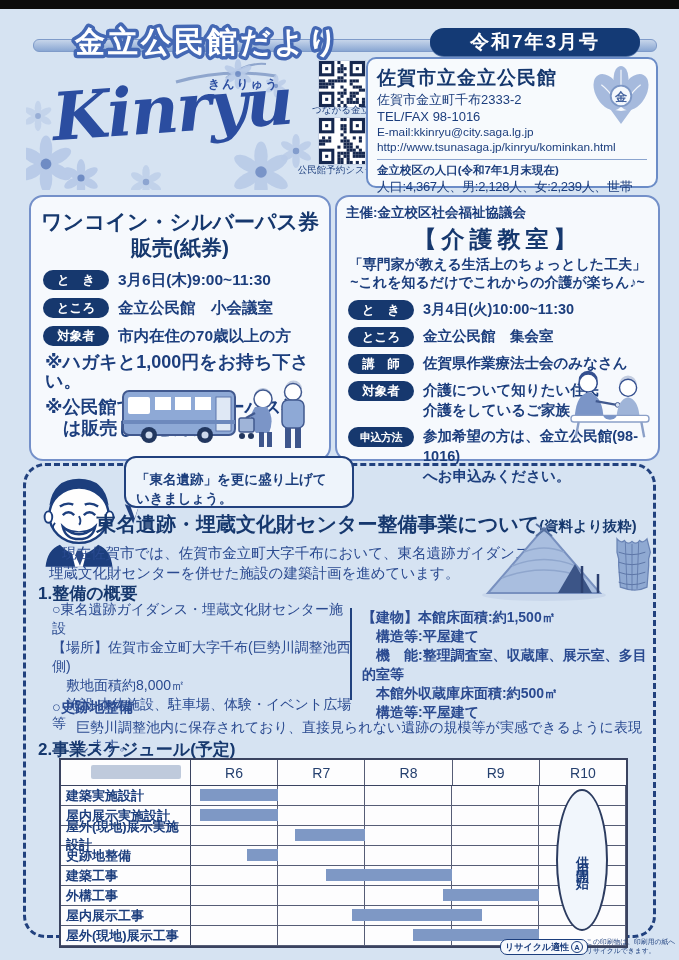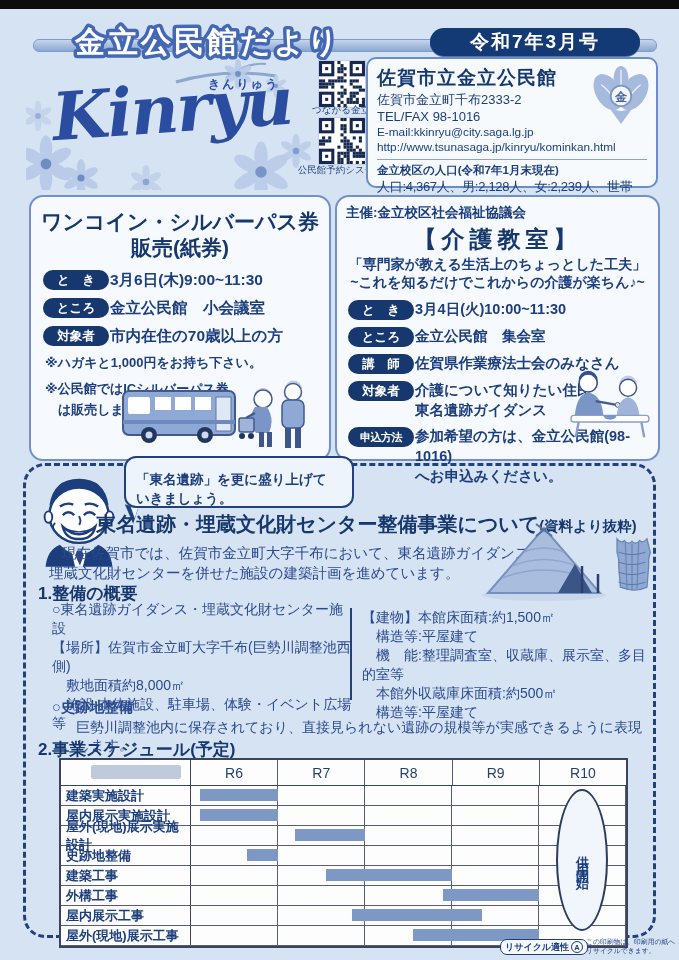--- a/index.html
+++ b/index.html
@@ -43,24 +43,24 @@
   .population-stats{font-size:13px;color:#1c3e7d;letter-spacing:-0.3px;}
   .emblem{position:absolute;right:6px;top:5px;width:58px;height:62px;}
 
   
   .event-box{background:#f6f9fd;border:2.5px solid #7490c9;border-radius:14px;box-sizing:border-box;}
   .silver-box{left:29px;top:195px;width:302px;height:266px;padding:8px 10px;}
   .kaigo-box{left:335px;top:195px;width:325px;height:266px;padding:7px 9px;}
   .box-title{font-size:21px;font-weight:bold;text-align:center;color:#16386e;line-height:26px;margin-top:4px;}
   .info-row{display:flex;align-items:flex-start;margin:7px 0 0 2px;}
   .pill{flex-shrink:0;width:66px;height:20px;background:#16386e;border-radius:11px;color:#fff;
-    font-size:12.5px;font-weight:bold;display:flex;align-items:center;justify-content:center;margin-right:1px;margin-top:1px;}
+    font-size:12.5px;font-weight:bold;display:flex;align-items:center;justify-content:center;margin-right:9px;margin-top:1px;}
   .pill.small{font-size:11px;letter-spacing:-0.5px;}
   .row-value{font-size:15.5px;font-weight:bold;color:#1c3e7d;line-height:21px;}
-  .note-line{font-size:13px;font-weight:bold;color:#1c3e7d;margin:7px 0 0 4px;line-height:19px;}
+  .note-line{font-size:18px;font-weight:bold;color:#1c3e7d;margin:7px 0 0 4px;line-height:19px;}
   .bus-illo{position:absolute;right:8px;bottom:6px;width:200px;height:80px;}
 
   .organizer-line{font-size:13.5px;font-weight:bold;color:#1c3e7d;}
   .kaigo-title{font-size:23px;font-weight:bold;text-align:center;color:#16386e;letter-spacing:5px;margin-top:2px;}
   .kaigo-sub{font-size:14px;font-weight:bold;text-align:center;color:#1c3e7d;line-height:18px;}
   .kaigo-rows .info-row{margin-top:6px;}
   .kaigo-rows .row-value{font-size:14.5px;line-height:20px;}
   .feeding-illo{position:absolute;right:5px;top:168px;width:86px;height:76px;}
 
   
@@ -74,21 +74,21 @@
   .project-title .suffix{font-size:14.5px;}
   .intro-1{left:36px;top:78px;font-size:14.5px;color:#2a4a90;}
   .intro-2{left:23px;top:98px;font-size:14.5px;color:#2a4a90;}
   .hut-illo{left:452px;top:56px;width:132px;height:80px;}
   .vest-illo{left:586px;top:64px;width:40px;height:66px;}
   .sec-heading{font-size:17px;font-weight:bold;color:#16386e;}
   .sec1{left:12px;top:116px;}
   .col-text{font-size:14px;color:#2a4a90;line-height:19px;}
   .facility-col{left:26px;top:134px;width:300px;}
   .col-divider{left:324px;top:142px;height:92px;border-left:2px solid #21417e;}
-  .building-col{left:336px;top:142px;width:290px;}
+  .building-col{left:336px;top:142px;width:290px;font-weight:bold;}
   .historic-heading{left:26px;top:232px;font-size:14.5px;font-weight:bold;color:#2a4a90;}
   .historic-text{left:50px;top:253px;width:574px;font-size:14px;color:#2a4a90;}
   .sec2{left:12px;top:272px;}
 
   
   .gantt{left:33px;top:292px;width:565px;background:#fdfdfe;border:2px solid #3a4360;}
   .g-header{display:flex;height:25px;border-bottom:1.5px solid #3a4360;align-items:stretch;}
   .g-header .g-label{position:relative;}
   .g-smudge{position:absolute;left:30px;top:5px;width:90px;height:14px;background:#b4c1d6;border-radius:2px;opacity:.85;}
   .g-label{width:23%;box-sizing:border-box;border-right:1px solid #3a4360;padding:1px 5px;display:flex;align-items:center;
@@ -392,21 +392,21 @@
         <div class="info-row">
           <span class="pill">講　師</span>
           <span class="row-value">
             <div>佐賀県作業療法士会のみなさん</div>
           </span>
         </div>
         <div class="info-row">
           <span class="pill">対象者</span>
           <span class="row-value">
             <div>介護について知りたい住民</div>
-            <div>東名遺跡ガイダンス</div>
+            <div>介護をしているご家族</div>
           </span>
         </div>
         <div class="info-row">
           <span class="pill small">申込方法</span>
           <span class="row-value">
             <div>参加希望の方は、金立公民館(98-1016)</div>
             <div>へお申込みください。</div>
           </span>
         </div>
       </div>

